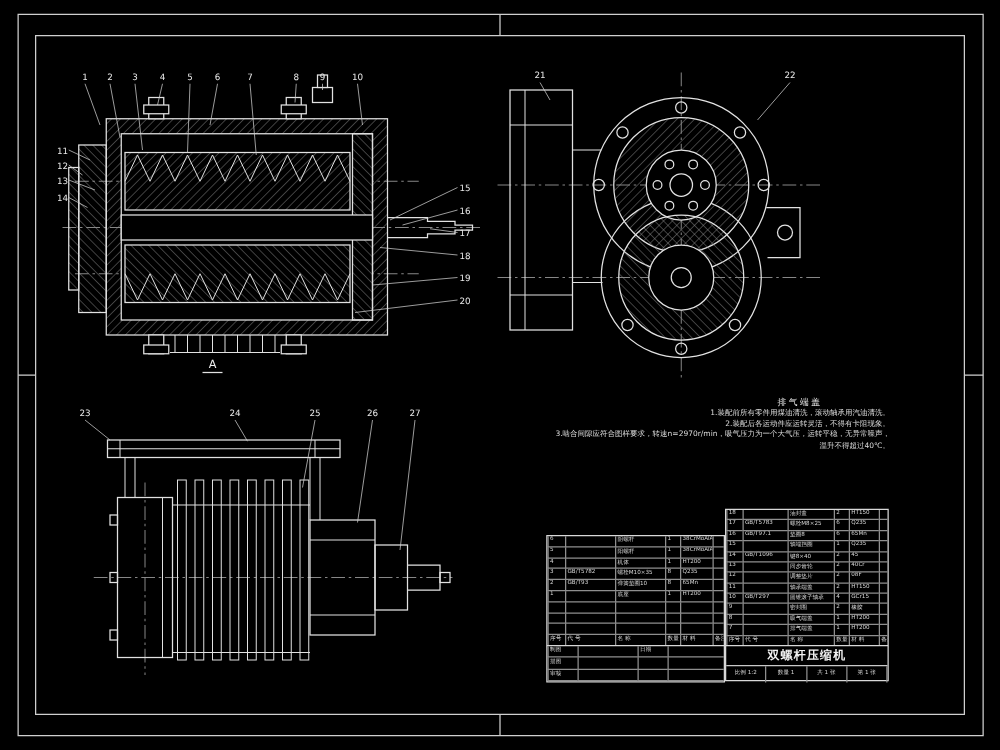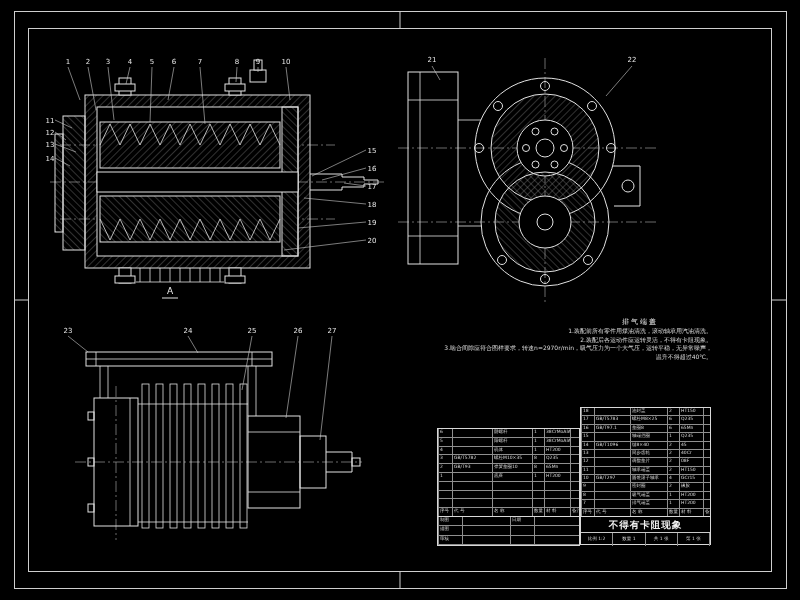--- a/index.html
+++ b/index.html
@@ -321,21 +321,21 @@
       <div class="cell">描图</div>
       <div class="cell"></div>
       <div class="cell"></div>
       <div class="cell"></div>
       <div class="cell">审核</div>
       <div class="cell"></div>
       <div class="cell"></div>
       <div class="cell"></div>
     </div>
   <div id="tb-right">
-    <div id="tb-title">不得有卡阻现象</div>
+    <div id="tb-title">双螺杆压缩机</div>
     <div id="tb-bottom">
       <span>比例 1:2</span>
       <span>数量 1</span>
       <span>共 1 张</span>
       <span>第 1 张</span>
     </div>
   </div>
 
 </div>
 

